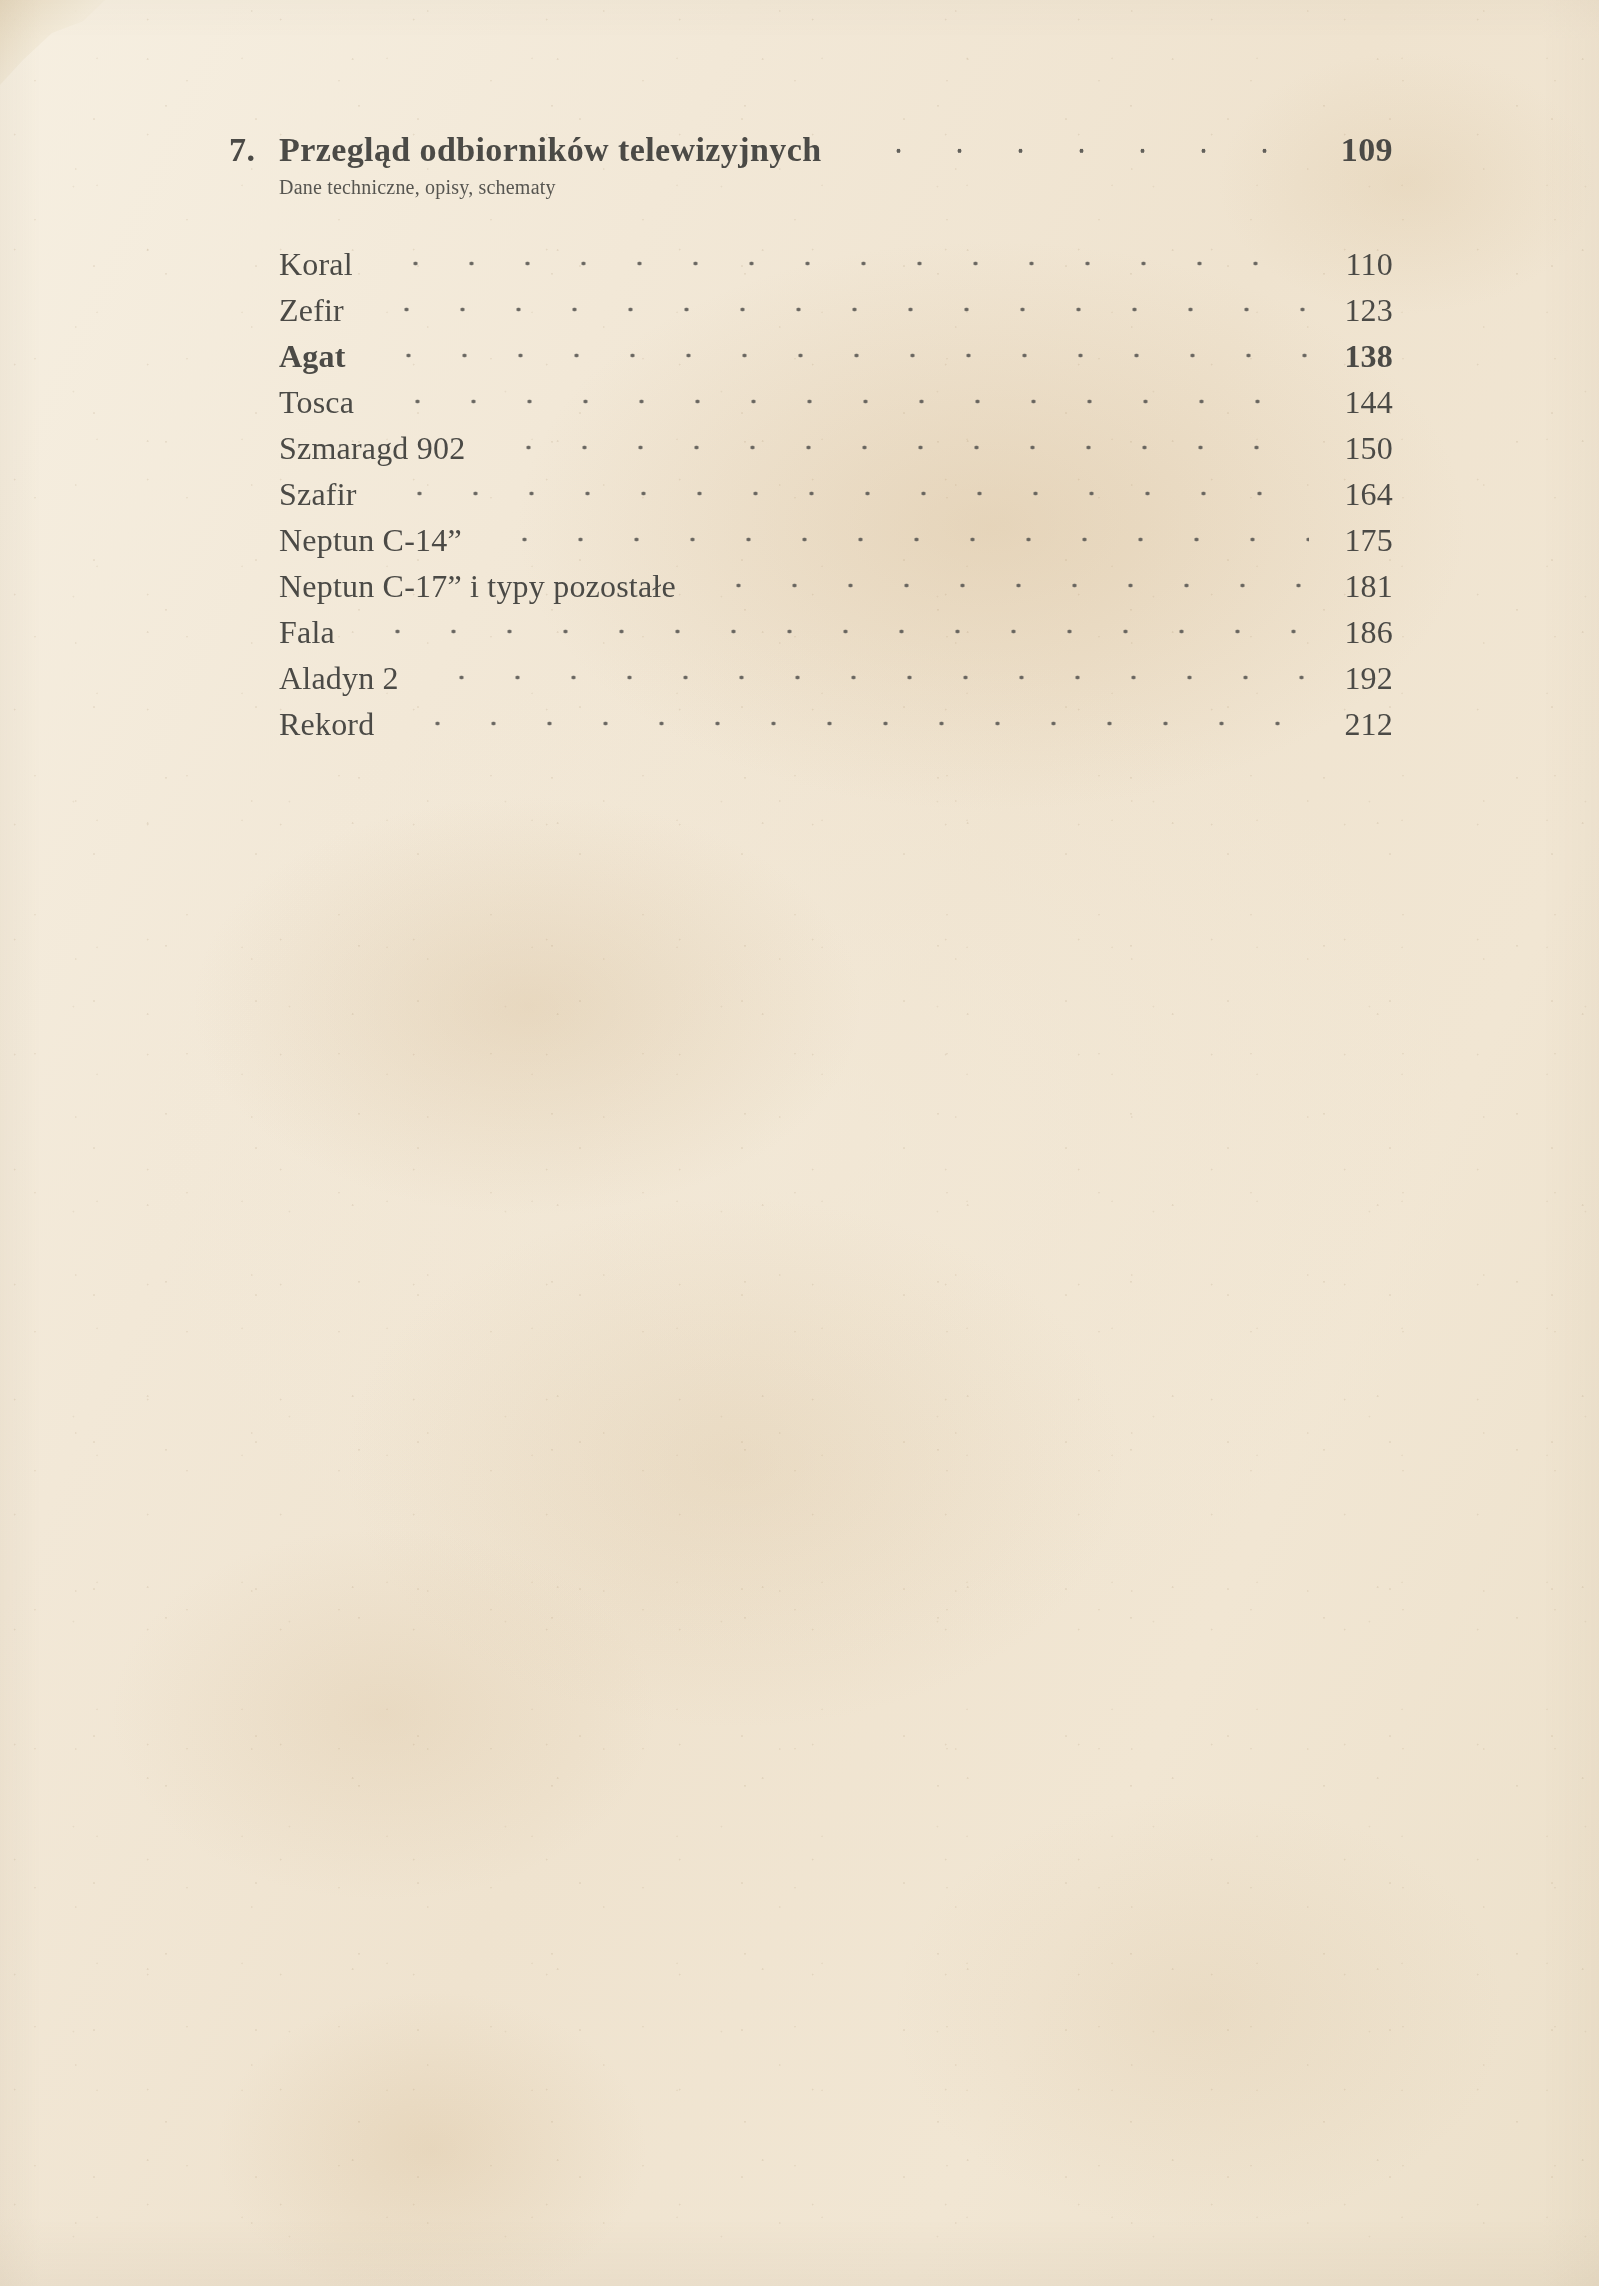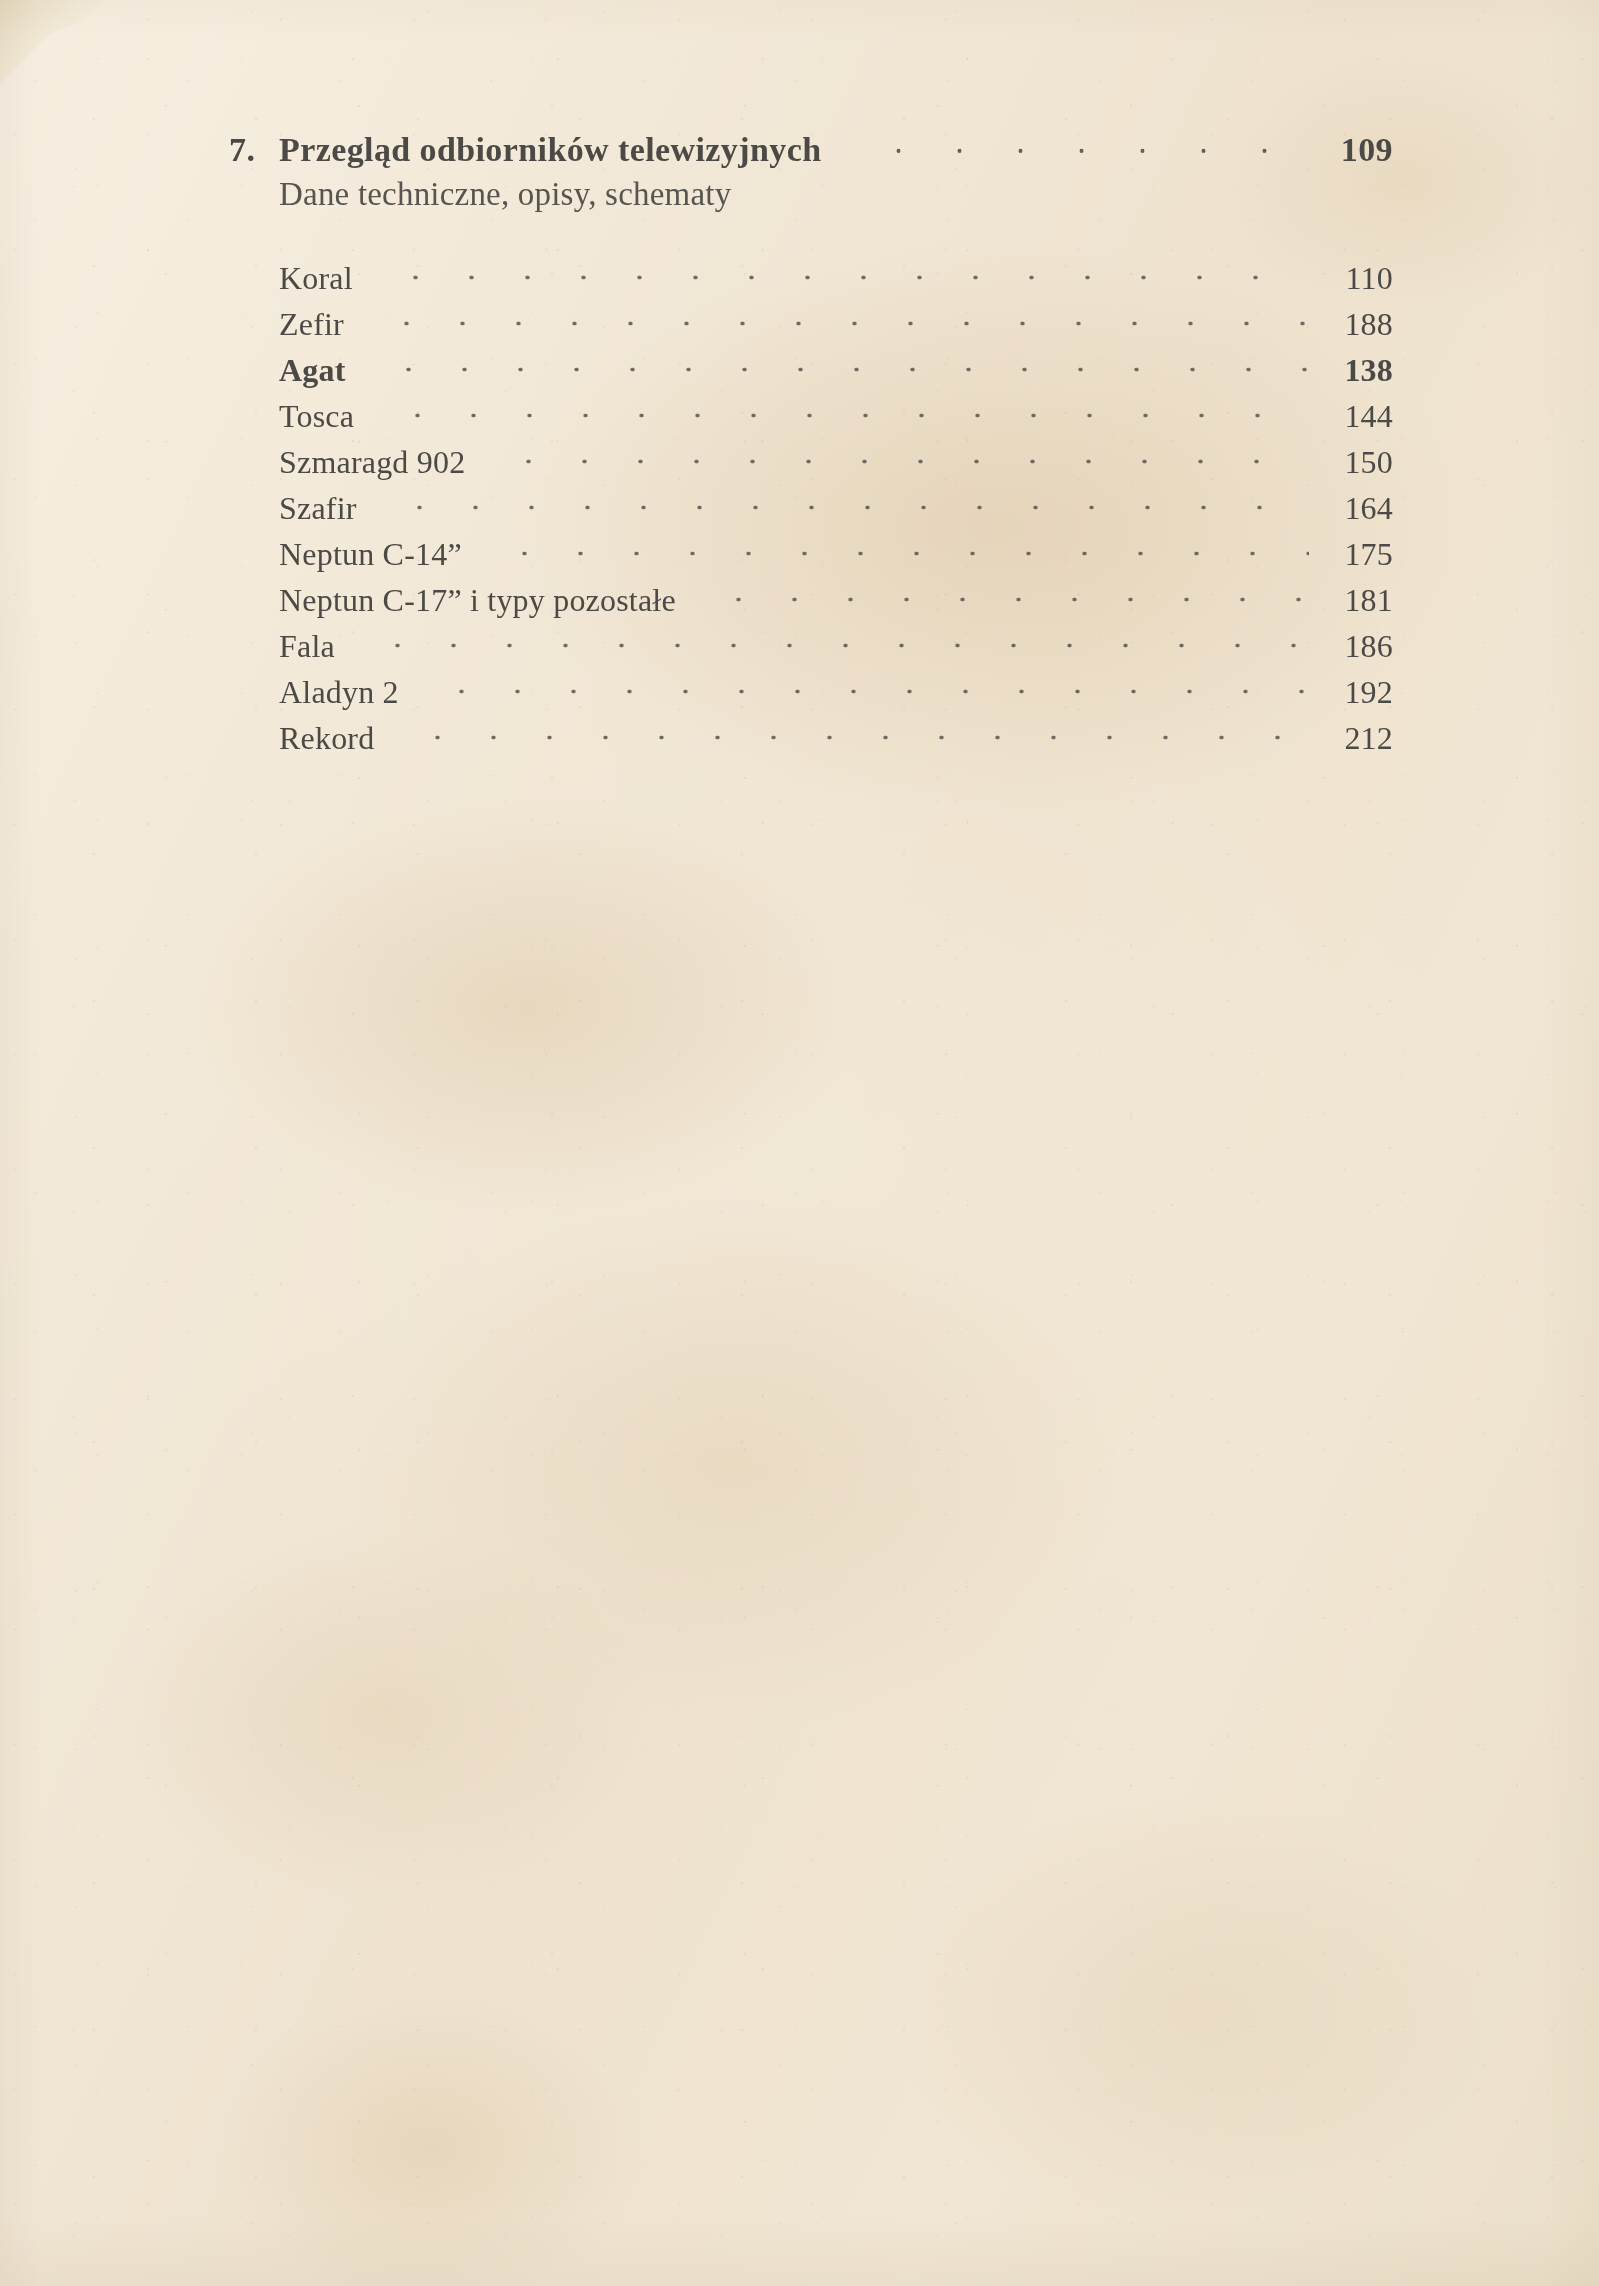--- a/index.html
+++ b/index.html
@@ -119,21 +119,21 @@
   .chapter-page {
     width: 70px;
     flex: 0 0 70px;
     text-align: right;
     margin-top: 8px;
   }
 
   .chapter-sub {
     margin-left: 50px;
     margin-top: 5.8px;
-    font-size: 33px;
+    font-size: 20px;
     letter-spacing: 0.2px;
   }
 
   
   .entries {
     margin-top: 49px;
     margin-left: 50px;
     width: 1114px;
   }
   .entry-row {
@@ -194,21 +194,21 @@
 
       <div class="entry-row ink">
         <span class="entry-label">Koral</span>
         <span class="entry-leader"></span>
         <span class="entry-page">110</span>
       </div>
 
       <div class="entry-row ink">
         <span class="entry-label">Zefir</span>
         <span class="entry-leader"></span>
-        <span class="entry-page">188</span>
+        <span class="entry-page">123</span>
       </div>
 
       <div class="entry-row ink bold">
         <span class="entry-label">Agat</span>
         <span class="entry-leader"></span>
         <span class="entry-page">138</span>
       </div>
 
       <div class="entry-row ink">
         <span class="entry-label">Tosca</span>

